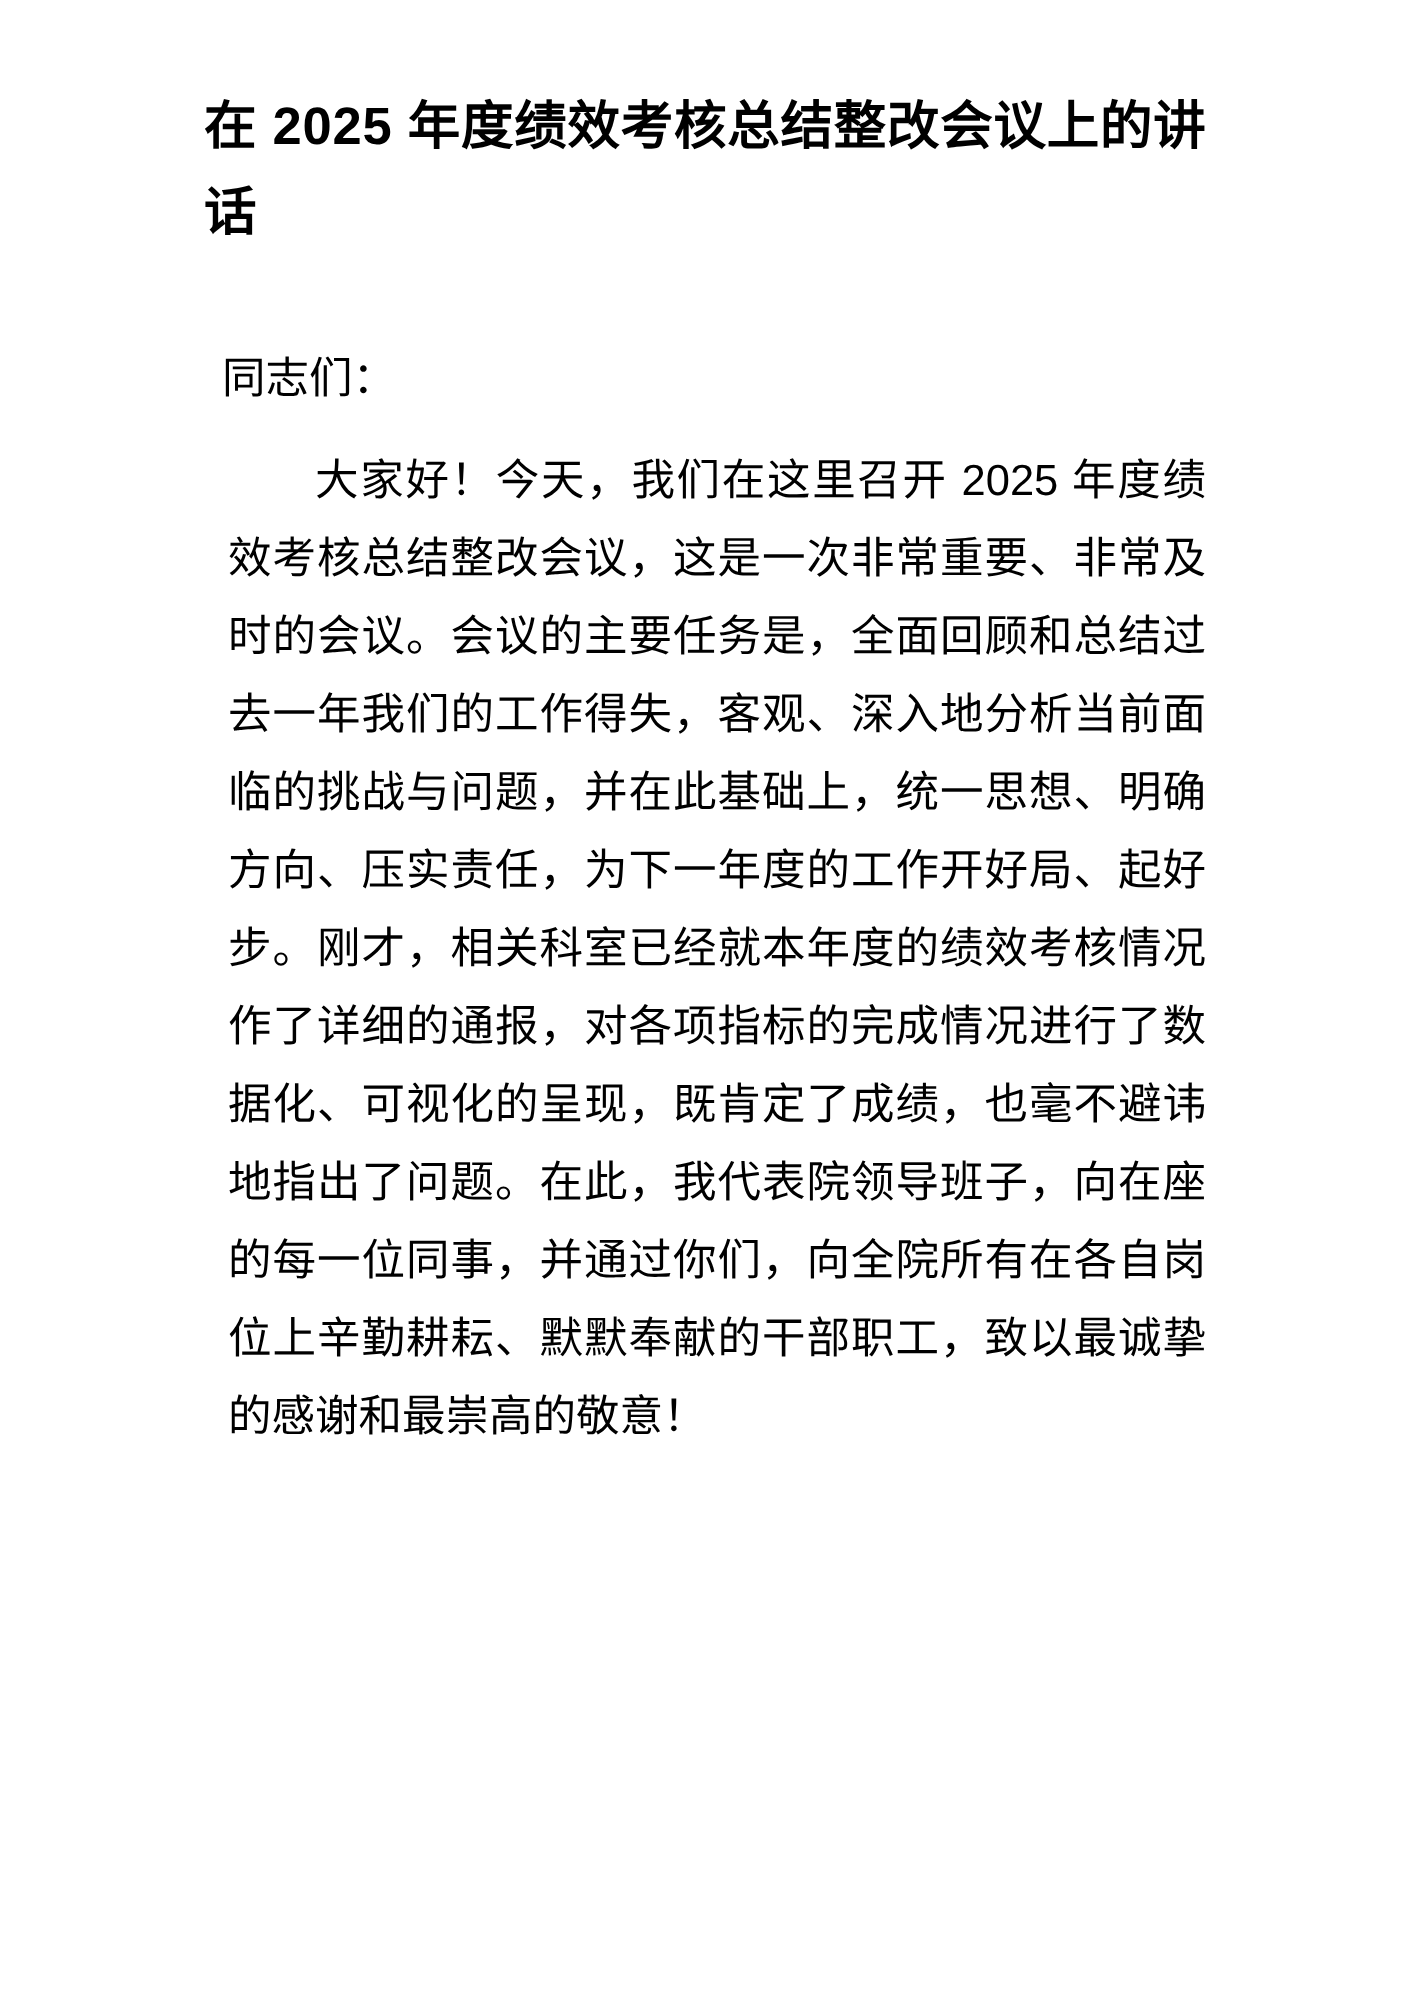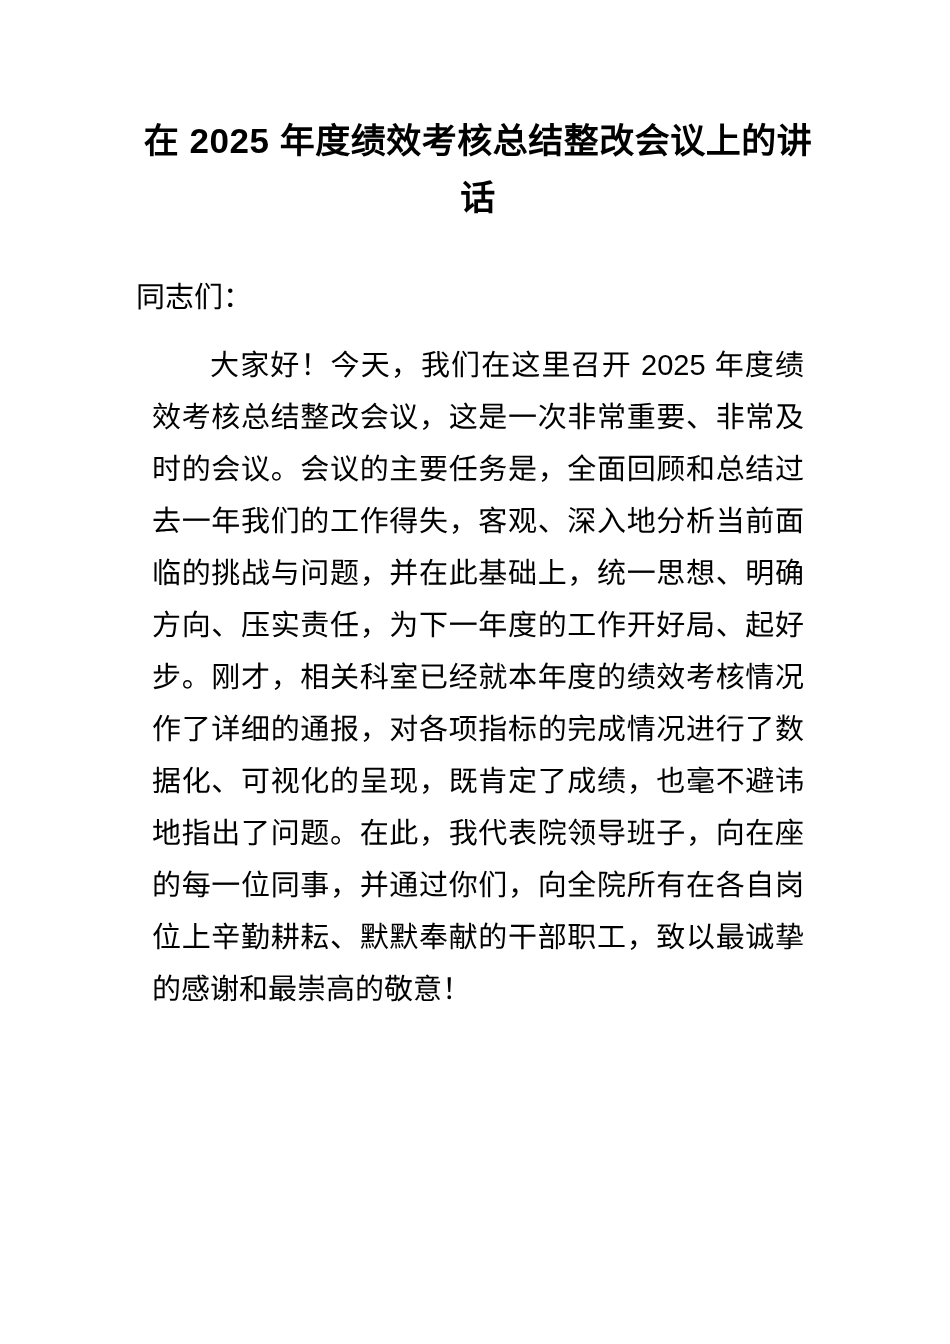--- a/index.html
+++ b/index.html
@@ -22,32 +22,31 @@
 
   .doc-body {
     position: absolute;
     left: 136px;
     top: 0;
     width: 684px;
   }
 
   .doc-title {
     margin: 0;
-    padding-top: 112px;
+    padding-top: 56px;
     font-size: 35px;
     font-weight: 700;
     line-height: 57px;
-    text-align: center;
     letter-spacing: 0.5px;
     color: #000000;
     word-break: break-all;
   }
 
   .salutation {
-    margin: 0;
+    margin: 12px;
     padding-top: 45px;
     font-size: 29px;
     line-height: 52px;
     font-weight: 400;
     text-align: left;
     color: #000000;
     word-break: break-all;
   }
 
   .para {

